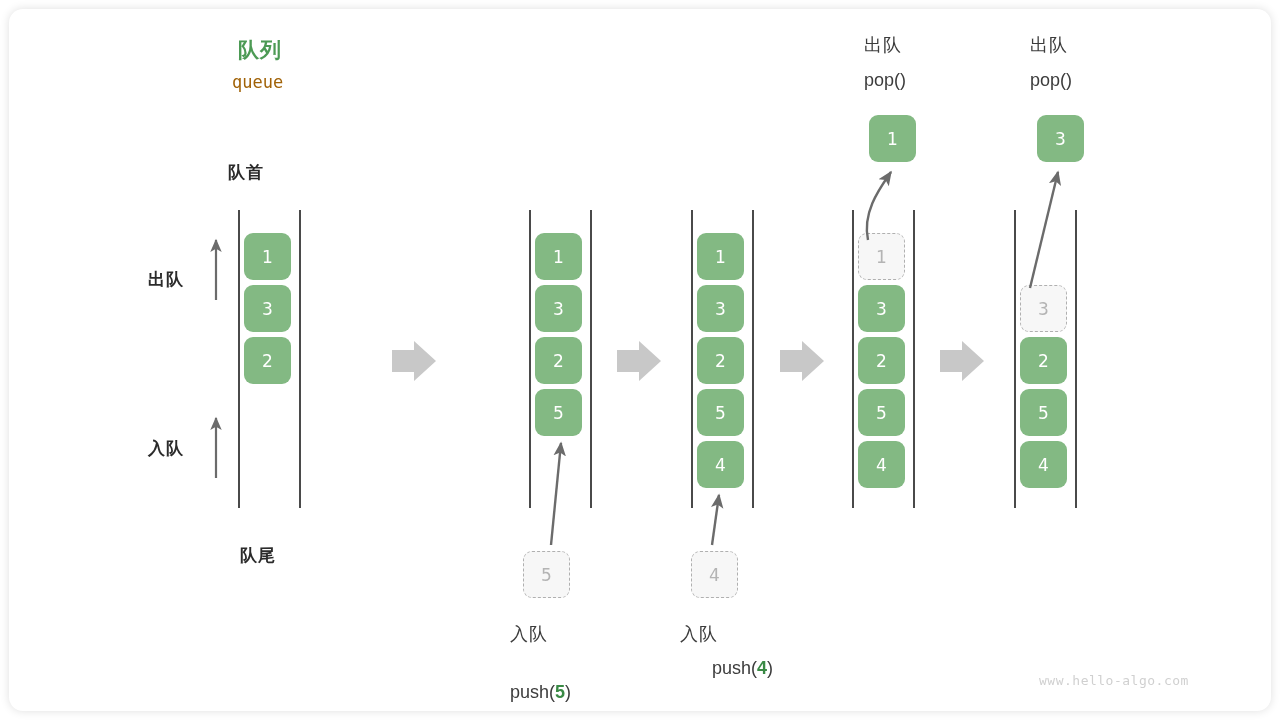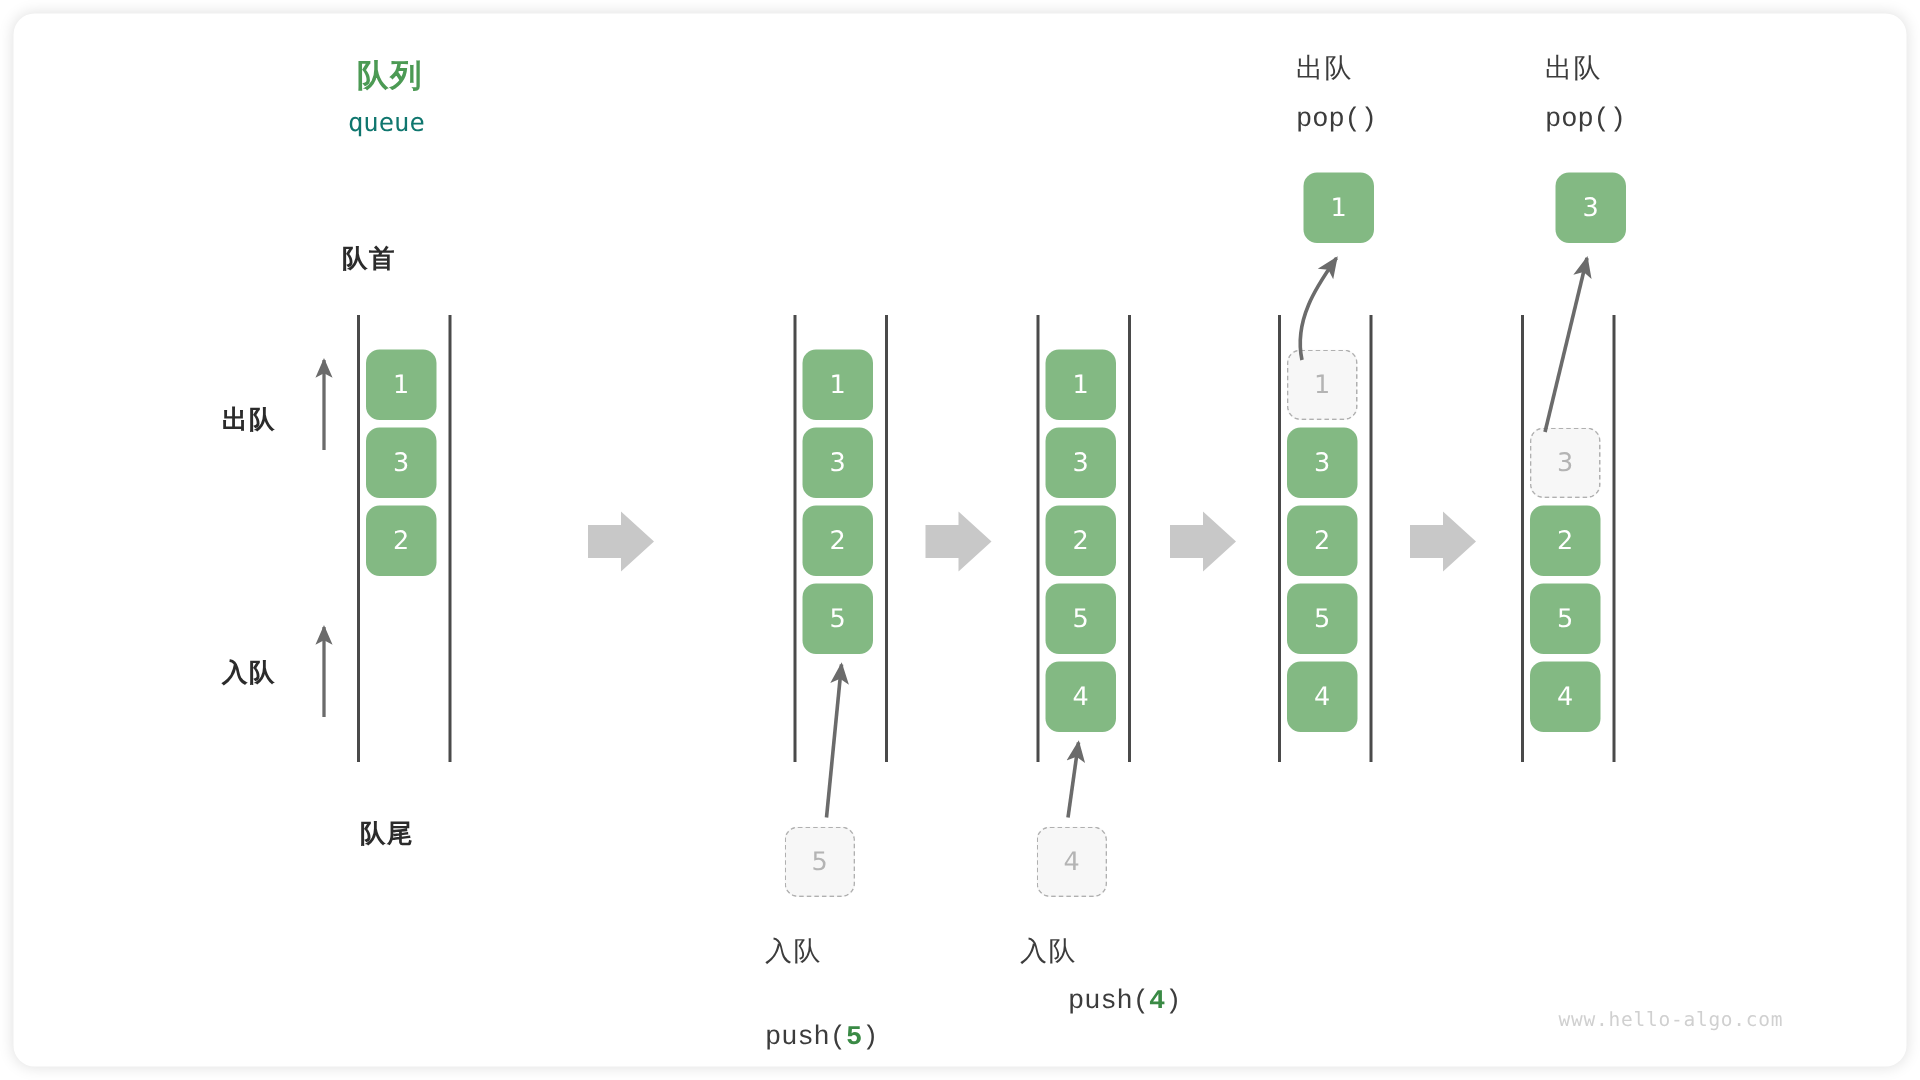--- a/index.html
+++ b/index.html
@@ -38,35 +38,35 @@
   }
   .title-cn {
     font-weight: bold;
     font-size: 21px;
     color: #4c9a54;
     letter-spacing: 1px;
   }
   .title-en {
     font-family: "DejaVu Sans Mono", "Liberation Mono", monospace;
     font-size: 17px;
-    color: #0f766e;
+    color: #a16207;
   }
   .label-bold {
     font-weight: bold;
     font-size: 17px;
     color: #2b2b2b;
     letter-spacing: 1px;
   }
   .op-cn {
     font-size: 18px;
     color: #3c3c3c;
     letter-spacing: 1px;
   }
   .op-code {
-    font-family: Liberation Mono, monospace;
+    font-family: Liberation Sans, sans-serif;
     font-size: 18px;
     color: #3c3c3c;
   }
   .op-code .arg { color: #3a8a45; font-weight: bold; }
   .watermark {
     font-family: "DejaVu Sans Mono", "Liberation Mono", monospace;
     font-size: 13px;
     color: #d0d0d0;
     letter-spacing: 0.5px;
   }

